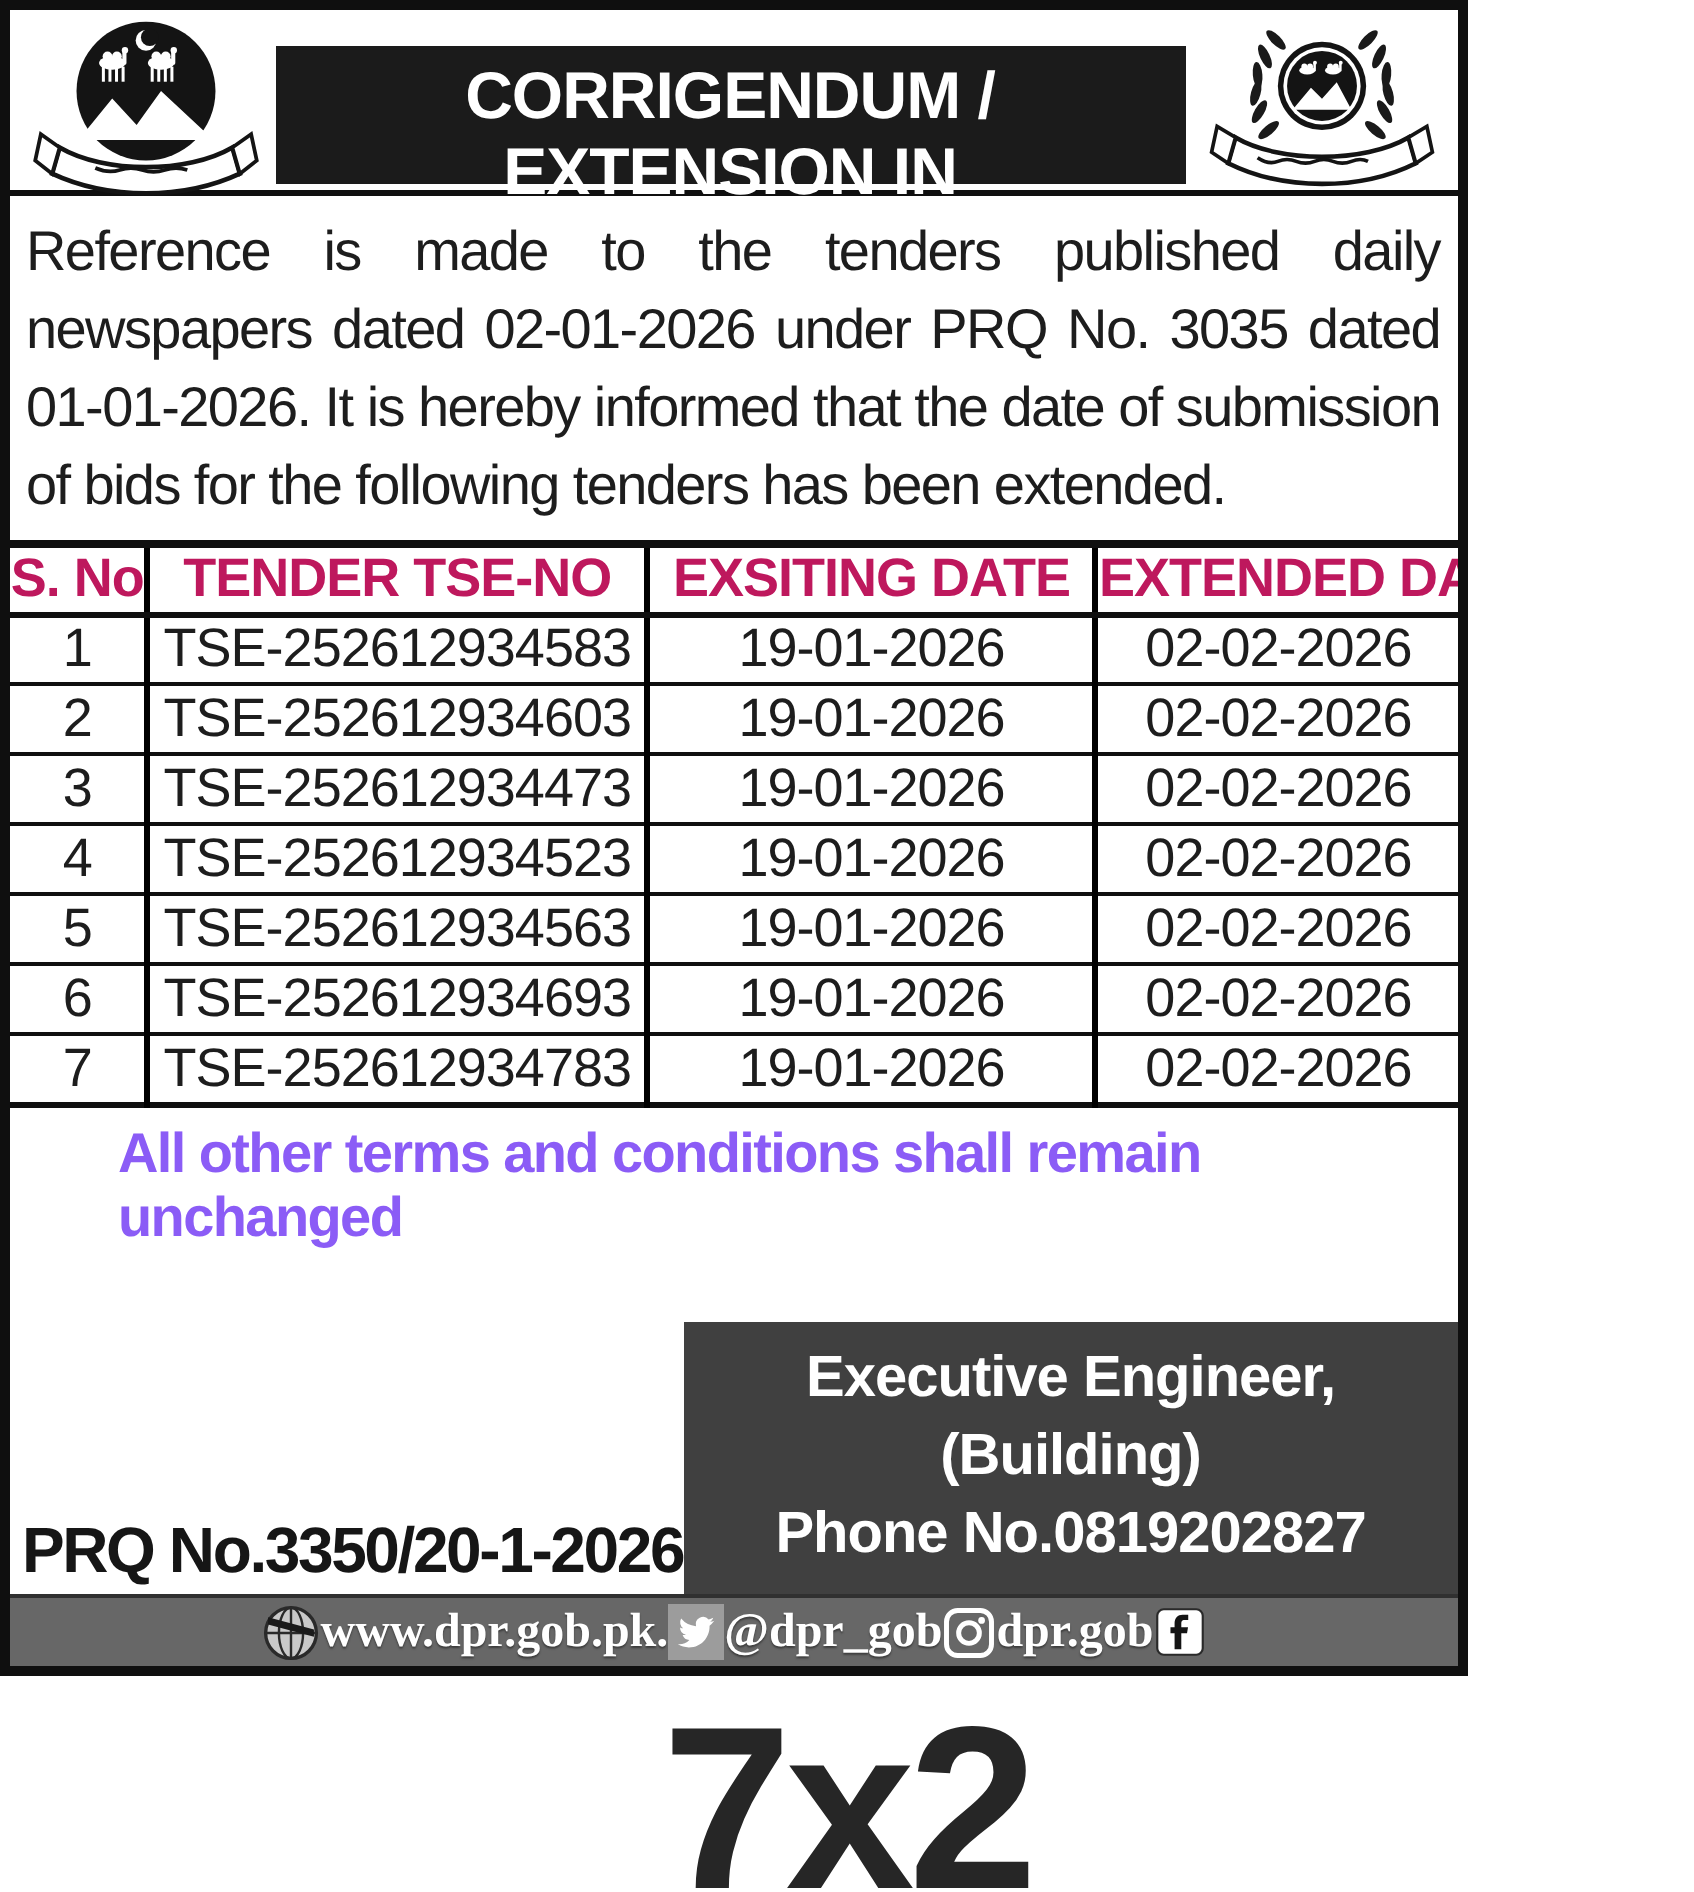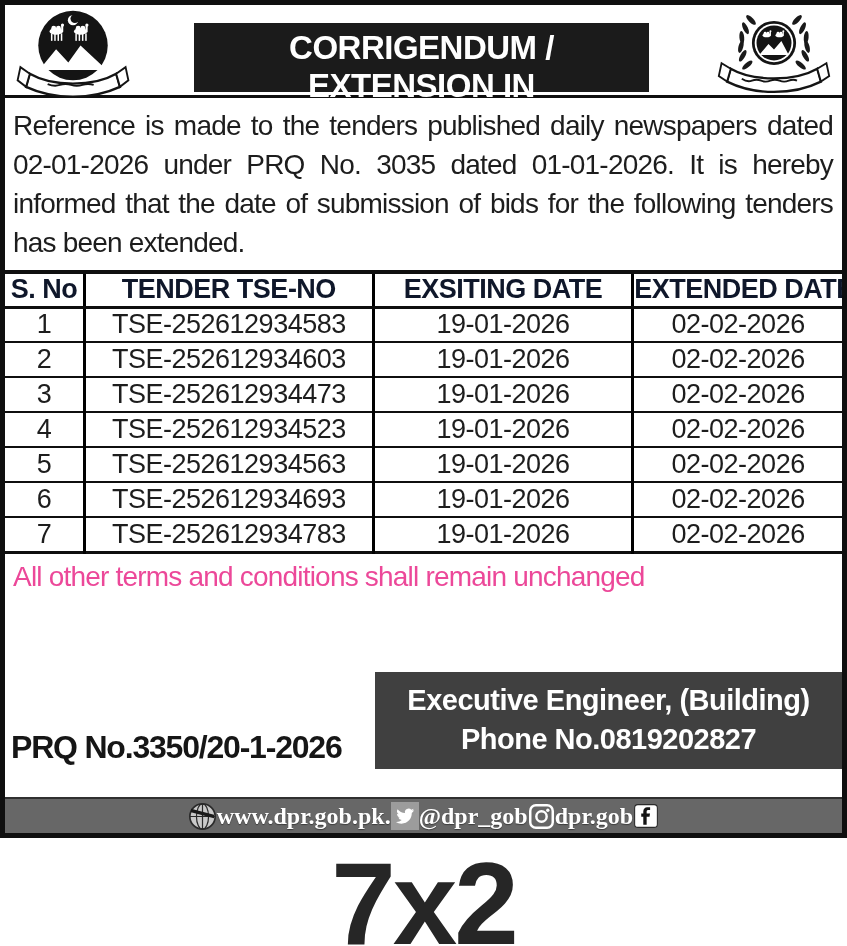--- a/index.html
+++ b/index.html
@@ -1,63 +1,63 @@
 <!DOCTYPE html>
 <html><head>
 <meta charset="utf-8">
 <style>
   * { margin:0; padding:0; box-sizing:border-box; }
   html,body { background:#ffffff; font-family:"Liberation Sans", sans-serif; }
   .page { position:relative; width:847px; height:946px; margin:0 auto; background:#fff; overflow:hidden; }
 
-  .notice { position:absolute; left:0; top:0; width:847px; height:838px;
+  .notice { position:absolute; left:0; top:0; width:734px; height:838px;
             border:5px solid #0f0f0f; background:#fff; display:flex; flex-direction:column; }
 
   
   .header { display:flex; align-items:flex-start; justify-content:space-between;
             height:93px; border-bottom:3px solid #0f0f0f; padding:3px 4px 0 8px; flex:0 0 auto; }
   .logo { flex:0 0 auto; }
   .title-box { margin-top:15px; width:455px; height:69px; background:#1b1b1b;
                text-align:center; padding-top:6px; }
   .title-box span { color:#fff; font-weight:bold; font-size:33px; letter-spacing:-0.5px; }
 
   
   .intro { padding:8px 9px 8px 8px; font-size:28px; line-height:39px;
            letter-spacing:-0.8px; text-align:justify; color:#1d1d1d; flex:0 0 auto; }
 
   
   table.tender { width:100%; border-collapse:collapse; border-top:4px solid #0f0f0f;
                  border-bottom:3px solid #0f0f0f; flex:0 0 auto; table-layout:fixed; }
   table.tender th, table.tender td { border-left:3px solid #000000; text-align:center;
                  letter-spacing:-0.5px; overflow:hidden; white-space:nowrap; }
   table.tender th:first-child, table.tender td:first-child { border-left:none; }
-  table.tender th { font-size:27px; height:35px; border-bottom:3px solid #0f0f0f; color:#0f172a; }
+  table.tender th { font-size:27px; height:35px; border-bottom:3px solid #0f0f0f; color:#be185d; }
   table.tender td { font-size:27px; font-weight:normal; height:35px;
                     border-bottom:2px solid #0f0f0f; color:#1d1d1d; }
   table.tender tr:last-child td { border-bottom:none; }
   .col-sno { width:9.5%; } .col-tse { width:34.5%; } .col-exs { width:31%; } .col-ext { width:25%; }
 
   
-  .terms { padding:7px 10px 4px 8px; font-size:28px; font-weight:normal;
-           letter-spacing:-0.8px; color:#ec4899; flex:0 0 auto; }
+  .terms { padding:7px 10px 4px 8px; font-size:28px; font-weight:bold;
+           letter-spacing:-0.8px; color:#8b5cf6; flex:0 0 auto;margin-left:46px; }
 
   
   .bottom-row { margin-top:auto; display:flex; justify-content:space-between;
                 align-items:flex-end; padding-left:6px; flex:0 0 auto; }
   .prq { font-size:32px; font-weight:bold; letter-spacing:-1.2px; color:#161616;
          padding-bottom:3px; white-space:nowrap; }
   .issuer-box { width:467px; background:#404040; color:#fff; text-align:center;
                 font-weight:bold; font-size:29px; line-height:39px;
                 padding:9px 4px 10px; letter-spacing:-0.5px; }
 
   
   .footer-bar { height:36px; background:#676767; border-top:2px solid #303030;
                 display:flex; align-items:center; justify-content:center; 
                 color:#fff; font-family:"Liberation Serif", serif; font-weight:bold;
-                font-size:24px; flex:0 0 auto;margin-top:28px; }
+                font-size:24px; flex:0 0 auto; }
   .footer-bar .soc-label { white-space:nowrap; text-shadow:0 1px 1px #3c3c3c; }
   .icon-box { display:inline-flex; align-items:center; justify-content:center; }
   .tw-bg { width:28px; height:28px; background:#9c9c9c; }
 
   
   .ad-size { position:absolute; left:0; right:0; top:846px; text-align:center;
              font-size:116px; font-weight:bold; color:#262626; line-height:1;
              letter-spacing:-3px; }
 </style>
 </head>

